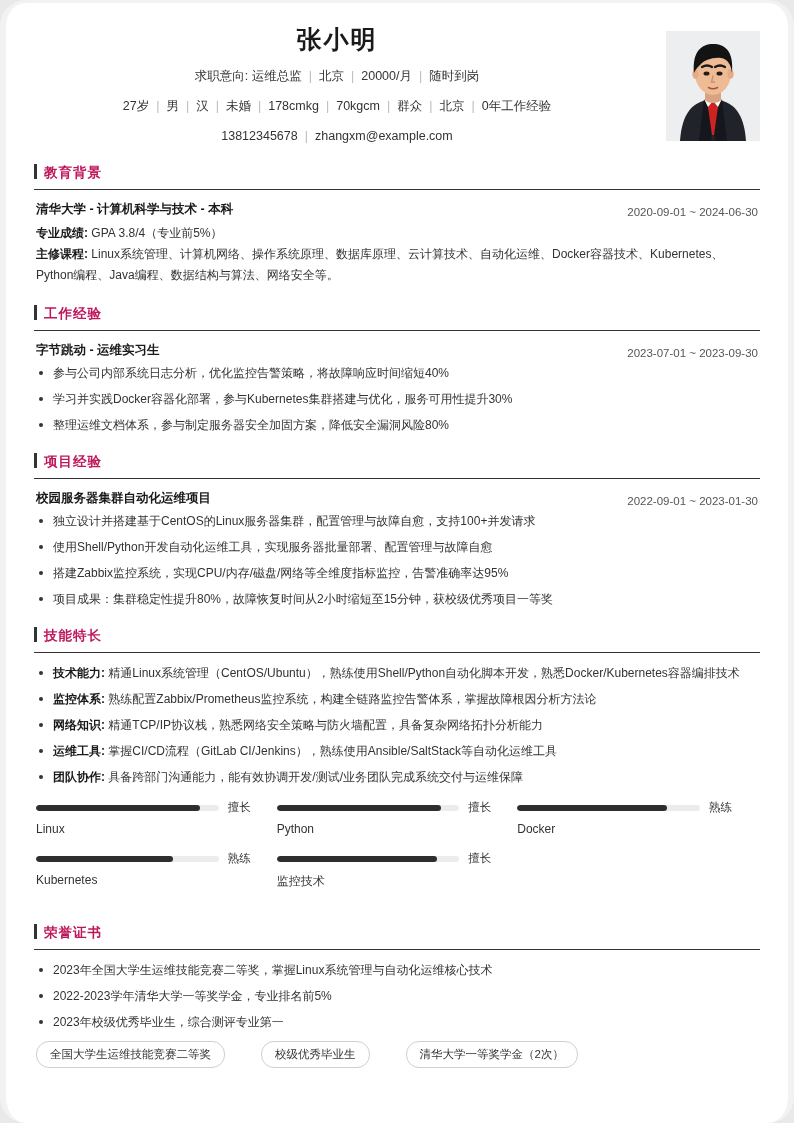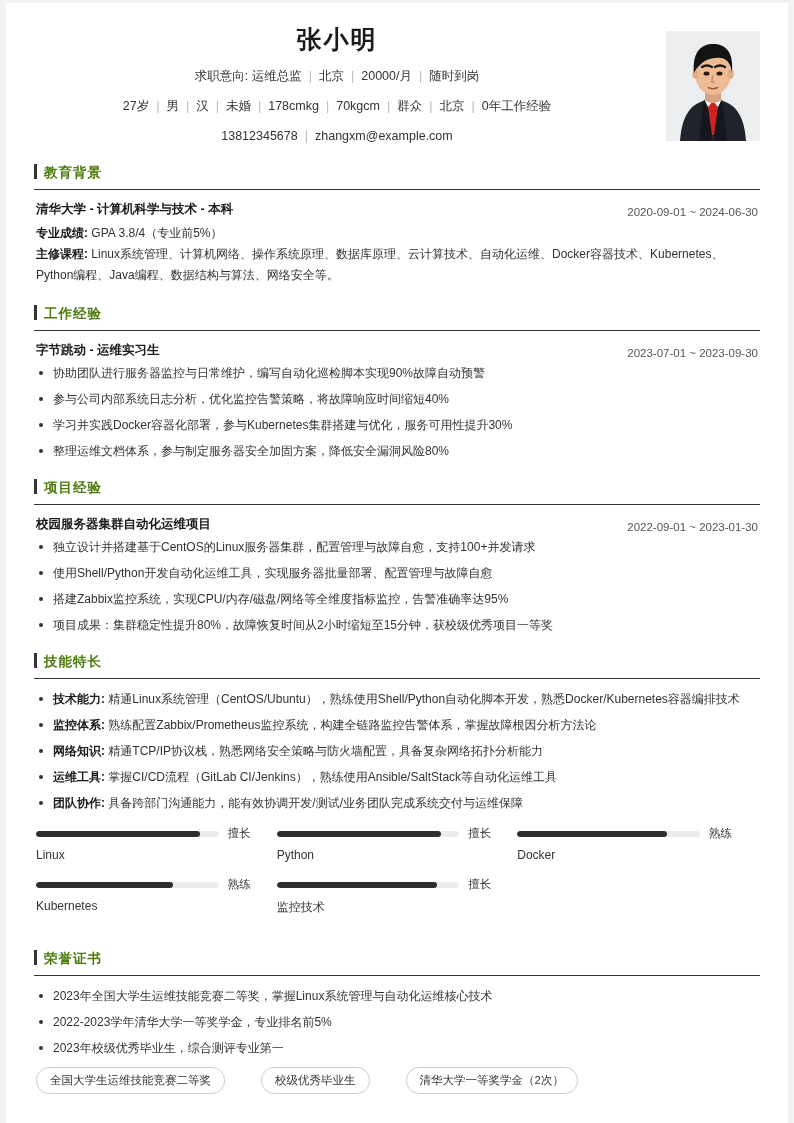--- a/index.html
+++ b/index.html
@@ -17,20 +17,21 @@
   .page {
     position: relative;
     width: 794px;
     height: 1123px;
     background: #ffffff;
     box-sizing: border-box;
     border-left: 6px solid #f2f2f2;
     border-right: 6px solid #f2f2f2;
     border-top: 3px solid #f2f2f2;
     overflow: hidden;
+    border-radius: 26px;
   }
   .page-inner {
     padding: 14px 28px 0 28px;
   }
 
   
   .header {
     position: relative;
     min-height: 118px;
   }
@@ -81,21 +82,21 @@
   .sec-head::before {
     content: "";
     position: absolute;
     left: 0; top: 1px;
     width: 3px; height: 15px;
     background: #333333;
   }
   .sec-title {
     font-size: 13.5px;
     font-weight: bold;
-    color: #4d7c0f;
+    color: #be185d;
     letter-spacing: 1px;
   }
   .sec-body { padding: 11px 2px 0 2px; }
 
   .entry { margin-bottom: 2px; }
   .entry-head {
     display: flex;
     justify-content: space-between;
     align-items: flex-end;
     margin-bottom: 5px;
@@ -277,21 +278,20 @@
     <div class="section">
       <div class="sec-head">
         <span class="sec-title">工作经验</span>
       </div>
       <div class="sec-body">
         <div class="entry-head">
           <span class="entry-title">字节跳动 - 运维实习生</span>
           <span class="entry-date">2023-07-01 ~ 2023-09-30</span>
         </div>
         <ul class="bullets" id="work-bullets">
-            <li>协助团队进行服务器监控与日常维护，编写自动化巡检脚本实现90%故障自动预警</li>
             <li>参与公司内部系统日志分析，优化监控告警策略，将故障响应时间缩短40%</li>
             <li>学习并实践Docker容器化部署，参与Kubernetes集群搭建与优化，服务可用性提升30%</li>
             <li>整理运维文档体系，参与制定服务器安全加固方案，降低安全漏洞风险80%</li>
           </ul>
       </div>
     </div>
 
     <div class="section">
       <div class="sec-head">
         <span class="sec-title">项目经验</span>

